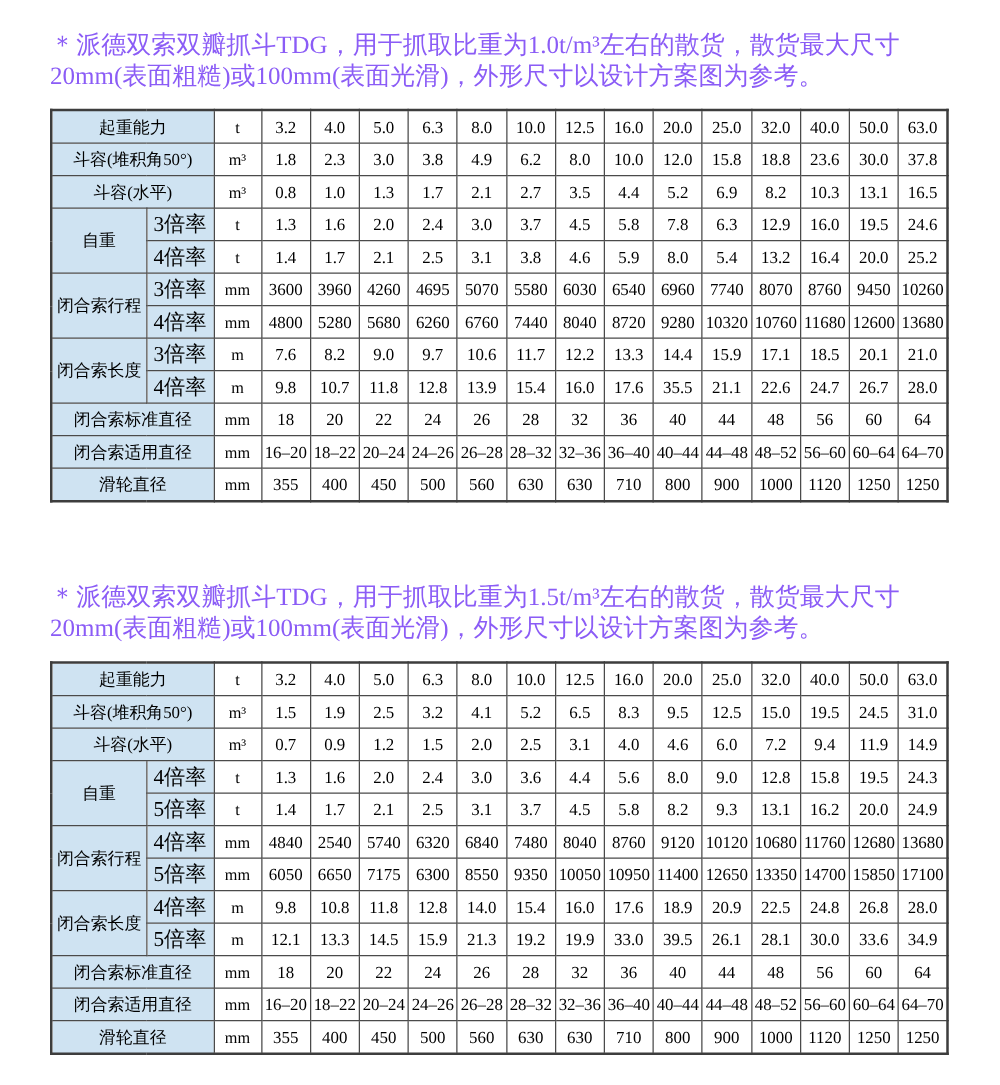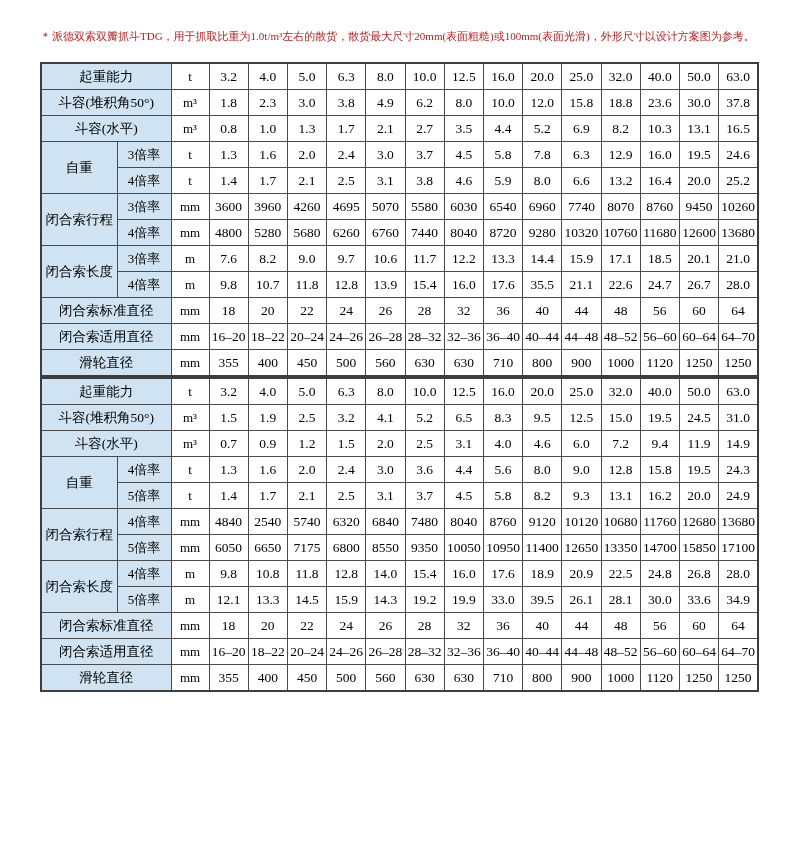--- a/index.html
+++ b/index.html
@@ -4,45 +4,45 @@
 <style>
   html, body { margin: 0; padding: 0; background: #ffffff; }
   body {
     width: 800px; height: 868px; overflow: hidden;
     font-family: "Liberation Serif", "DejaVu Serif", serif;
     color: #000000;
   }
   .content { padding: 24px 8px 0 40px; }
   .note {
     width: 752px;
-    font-size: 11px;
+    font-size: 20px;
     line-height: 25px;
     margin: 0 0 13px 0;
-    color: #b91c1c;
+    color: #8b5cf6;
   }
   .note .star { margin-right: 1px; }
   .note2 { margin-top: 64px; }
   table.spec {
     border-collapse: collapse;
     table-layout: fixed;
     width: 719px;
     border: 2px solid #3d3d3d;
     font-size: 14px;
   }
   table.spec td {
     border: 1px solid #4a4a4a;
     text-align: center;
     vertical-align: middle;
     height: 25px;
     padding: 0 1px;
     overflow: hidden;
     white-space: nowrap;
   }
   td.hdr { background: #cfe3f2; font-size: 13.5px; }
-  td.sub { font-size: 13px; }
+  td.sub { font-size: 17px; }
   td.unit { font-size: 13px; }
   td.val { font-size: 13.5px; }
 </style>
 </head>
 <body>
 
 <div class="content">
 
   <p class="note"><span class="star">＊</span><span>派德双索双瓣抓斗TDG，用于抓取比重为1.0t/m³左右的散货，散货最大尺寸20mm(表面粗糙)或100mm(表面光滑)，外形尺寸以设计方案图为参考。</span></p>
 
@@ -145,21 +145,21 @@
           <td class="unit">t</td>
           <td class="val">1.4</td>
           <td class="val">1.7</td>
           <td class="val">2.1</td>
           <td class="val">2.5</td>
           <td class="val">3.1</td>
           <td class="val">3.8</td>
           <td class="val">4.6</td>
           <td class="val">5.9</td>
           <td class="val">8.0</td>
-          <td class="val">6.6</td>
+          <td class="val">5.4</td>
           <td class="val">13.2</td>
           <td class="val">16.4</td>
           <td class="val">20.0</td>
           <td class="val">25.2</td>
         </tr>
         <tr>
           <td class="hdr lbl" rowspan="2">闭合索行程</td>
           <td class="hdr sub">3倍率</td>
           <td class="unit">mm</td>
           <td class="val">3600</td>
@@ -282,20 +282,21 @@
           <td class="val">800</td>
           <td class="val">900</td>
           <td class="val">1000</td>
           <td class="val">1120</td>
           <td class="val">1250</td>
           <td class="val">1250</td>
         </tr>
       </tbody>
   </table>
 
+  <p class="note note2"><span class="star">＊</span><span>派德双索双瓣抓斗TDG，用于抓取比重为1.5t/m³左右的散货，散货最大尺寸20mm(表面粗糙)或100mm(表面光滑)，外形尺寸以设计方案图为参考。</span></p>
 
   <table class="spec">
     <colgroup>
       <col style="width:76px">
         <col style="width:54px">
         <col style="width:38px">
       <col>
         <col>
         <col>
         <col>
@@ -420,21 +421,21 @@
           <td class="val">11760</td>
           <td class="val">12680</td>
           <td class="val">13680</td>
         </tr>
         <tr>
           <td class="hdr sub">5倍率</td>
           <td class="unit">mm</td>
           <td class="val">6050</td>
           <td class="val">6650</td>
           <td class="val">7175</td>
-          <td class="val">6800</td>
+          <td class="val">6300</td>
           <td class="val">8550</td>
           <td class="val">9350</td>
           <td class="val">10050</td>
           <td class="val">10950</td>
           <td class="val">11400</td>
           <td class="val">12650</td>
           <td class="val">13350</td>
           <td class="val">14700</td>
           <td class="val">15850</td>
           <td class="val">17100</td>
@@ -458,21 +459,21 @@
           <td class="val">26.8</td>
           <td class="val">28.0</td>
         </tr>
         <tr>
           <td class="hdr sub">5倍率</td>
           <td class="unit">m</td>
           <td class="val">12.1</td>
           <td class="val">13.3</td>
           <td class="val">14.5</td>
           <td class="val">15.9</td>
-          <td class="val">14.3</td>
+          <td class="val">21.3</td>
           <td class="val">19.2</td>
           <td class="val">19.9</td>
           <td class="val">33.0</td>
           <td class="val">39.5</td>
           <td class="val">26.1</td>
           <td class="val">28.1</td>
           <td class="val">30.0</td>
           <td class="val">33.6</td>
           <td class="val">34.9</td>
         </tr>

